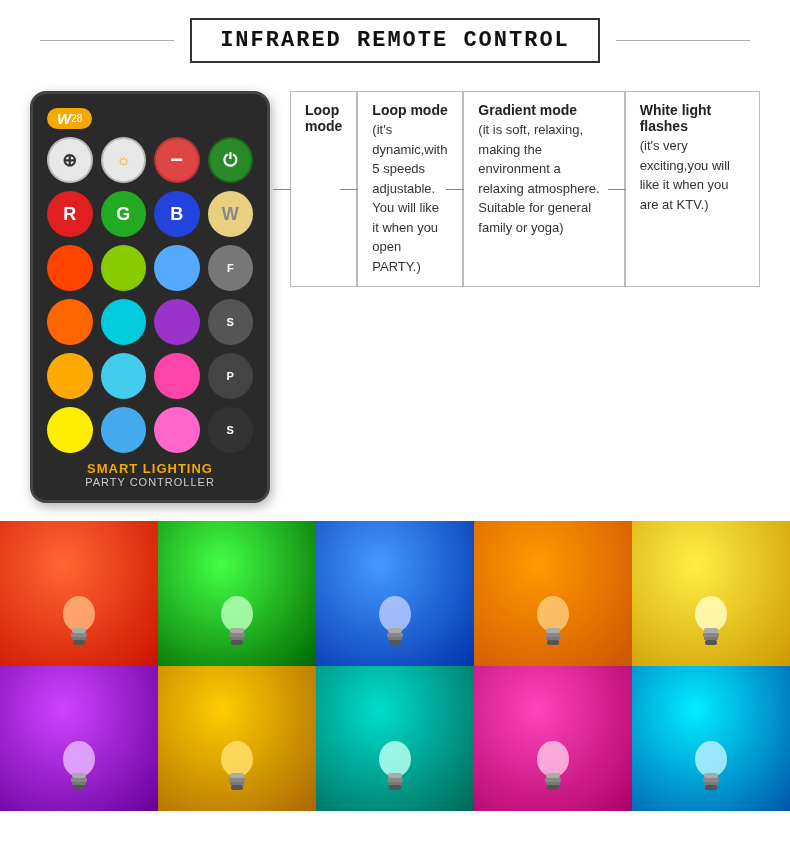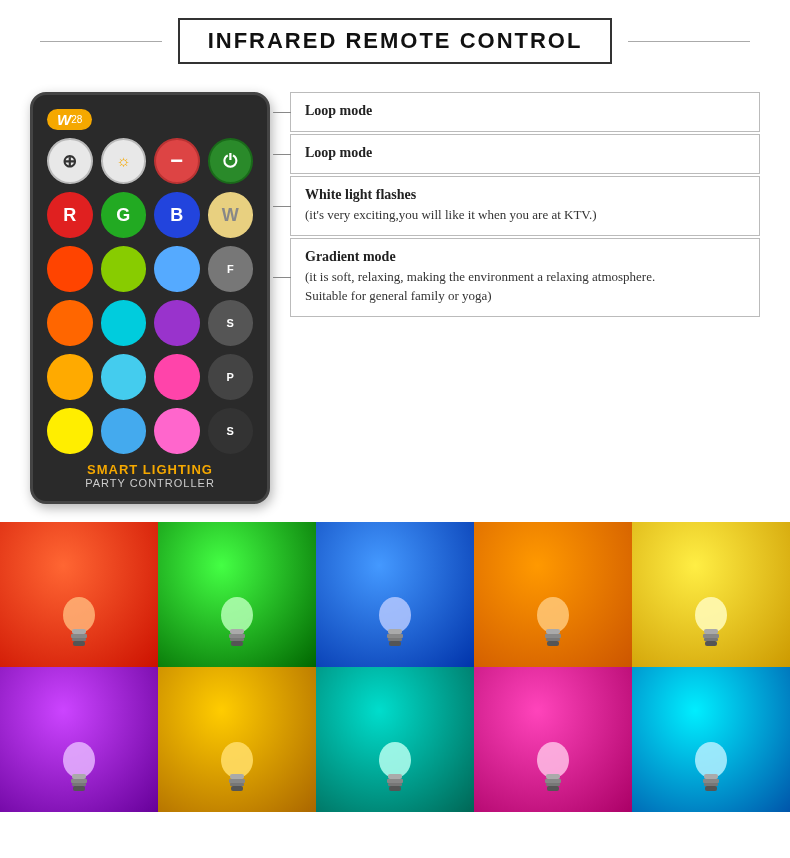--- a/index.html
+++ b/index.html
@@ -10,20 +10,21 @@
       overflow-x: hidden;
     }
 
     
     .header-section {
       display: flex;
       align-items: center;
       justify-content: center;
       padding: 18px 40px 10px;
       gap: 0;
+      font-family: Liberation Mono, monospace;
     }
     .header-line {
       flex: 1;
       height: 1px;
       background: #aaa;
     }
     .header-title-box {
       border: 2px solid #333;
       padding: 8px 28px;
       margin: 0 16px;
@@ -148,24 +149,23 @@
     .remote-label .sub {
       color: #ccc;
       font-size: 11px;
       letter-spacing: 1px;
     }
 
     
     .info-section {
       flex: 1;
       display: flex;
-      flex-direction: column;
+      flex-direction: row;
       gap: 0;
       position: relative;
-      font-family: Liberation Serif, serif;
     }
 
     .info-box {
       border: 1px solid #bbb;
       padding: 10px 14px;
       margin-bottom: 2px;
       position: relative;
     }
     .info-box .mode-title {
       font-weight: 700;
@@ -296,34 +296,35 @@
   <div class="info-section">
 
     <div class="info-box">
       <div class="connector"></div>
       <div class="mode-title">Loop mode</div>
     </div>
 
     <div class="info-box">
       <div class="connector"></div>
       <div class="mode-title">Loop mode</div>
+      <div class="mode-desc">(it's dynamic,with 5 speeds adjustable.<br>You will like it when you open PARTY.)</div>
+    </div>
+
+    <div class="info-box">
+      <div class="connector"></div>
+      <div class="mode-title">Gradient mode</div>
+      <div class="mode-desc">(it is soft, relaxing, making the environment a relaxing atmosphere.<br>Suitable for general family or yoga)</div>
     </div>
 
     <div class="info-box">
       <div class="connector"></div>
       <div class="mode-title">White light flashes</div>
       <div class="mode-desc">(it's very exciting,you will like it when you are at KTV.)</div>
     </div>
 
-    <div class="info-box">
-      <div class="connector"></div>
-      <div class="mode-title">Gradient mode</div>
-      <div class="mode-desc">(it is soft, relaxing, making the environment a relaxing atmosphere.<br>Suitable for general family or yoga)</div>
-    </div>
-
   </div>
 </div>
 
 <div class="color-grid">
 
   <div class="color-cell cell-red">
     <svg width="44" height="60" viewBox="0 0 44 60">
       <ellipse cx="22" cy="26" rx="16" ry="18" fill="rgba(255,180,120,0.85)"></ellipse>
       <rect x="15" y="40" width="14" height="5" rx="2" fill="#aaa"></rect>
       <rect x="14" y="45" width="16" height="4" rx="1" fill="#888"></rect>

